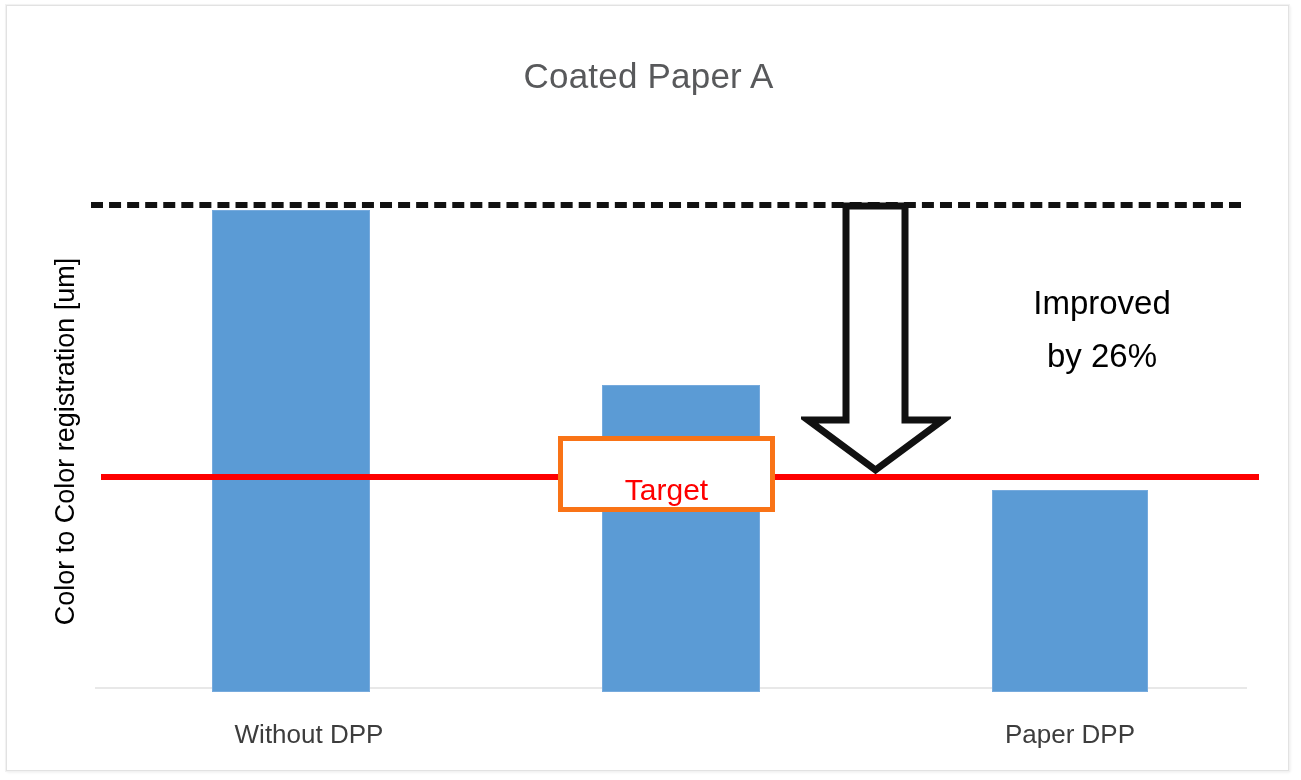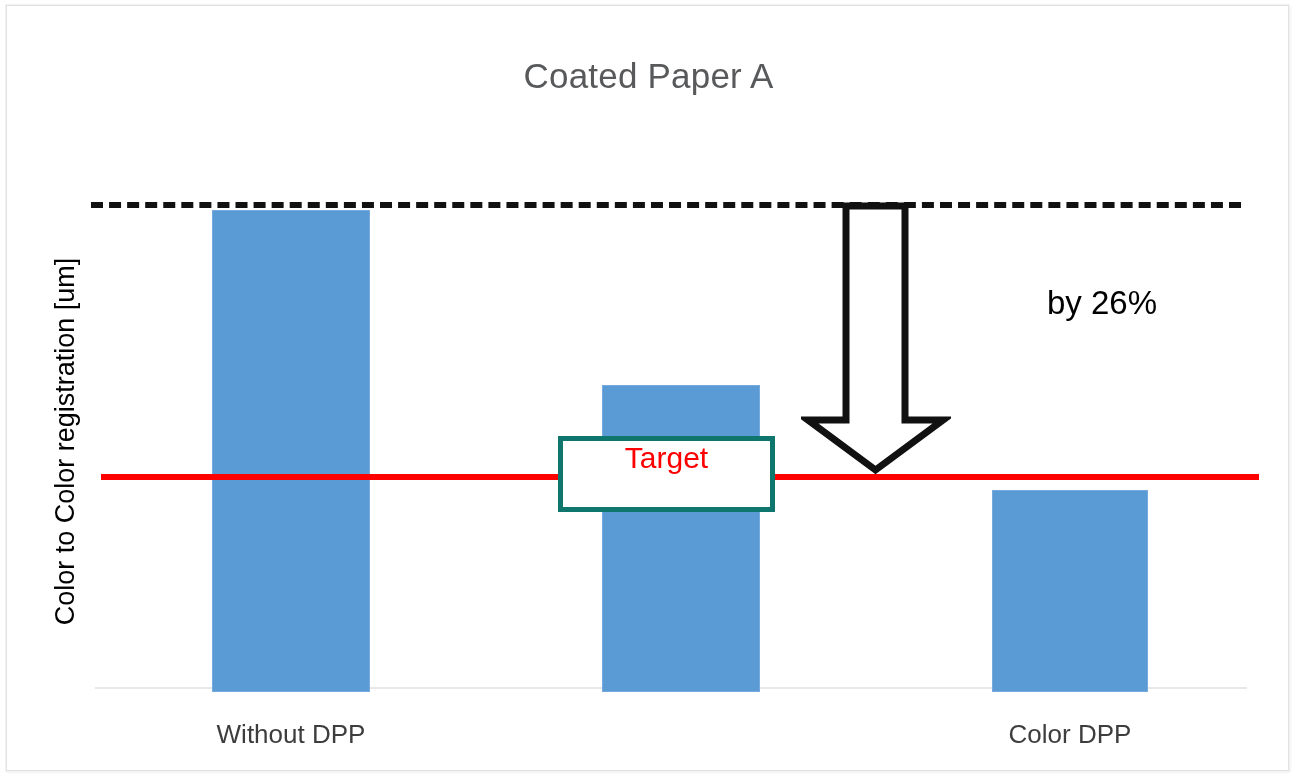--- a/index.html
+++ b/index.html
@@ -105,24 +105,24 @@
   }
 
   
   #target-box {
     position: absolute;
     left: 551px;
     top: 430px;
     width: 217px;
     height: 76px;
     background: #ffffff;
-    border: 5px solid #0f766e;
+    border: 5px solid #f97316;
     box-sizing: border-box;
     display: flex;
-    align-items: flex-start;
+    align-items: flex-end;
     justify-content: center;
   }
   #target-box-label {
     font-size: 30px;
     color: #fe0000;
   }
 
   
   #improve-arrow {
     position: absolute;
@@ -180,23 +180,24 @@
 
       <svg id="improve-arrow" viewBox="0 0 150 280">
         <polygon points="45,8 104,8 104,222 142,222 74.5,272 7,222 45,222" fill="#ffffff" stroke="#111111" stroke-width="7" stroke-linejoin="miter"></polygon>
       </svg>
 
       <div id="target-box">
         <span id="target-box-label">Target</span>
       </div>
 
       <div id="improve-note">
+        <div>Improved</div>
         <div>by 26%</div>
       </div>
 
-      <div class="cat-label" style="left:154px; width:260px;">Without DPP</div>
-
-
-      <div class="cat-label" style="left:933px; width:260px;">Color DPP</div>
+      <div class="cat-label" style="left:172px; width:260px;">Without DPP</div>
+
+
+      <div class="cat-label" style="left:933px; width:260px;">Paper DPP</div>
 
     </div>
   </div>
 </div>
 
 </body></html>

